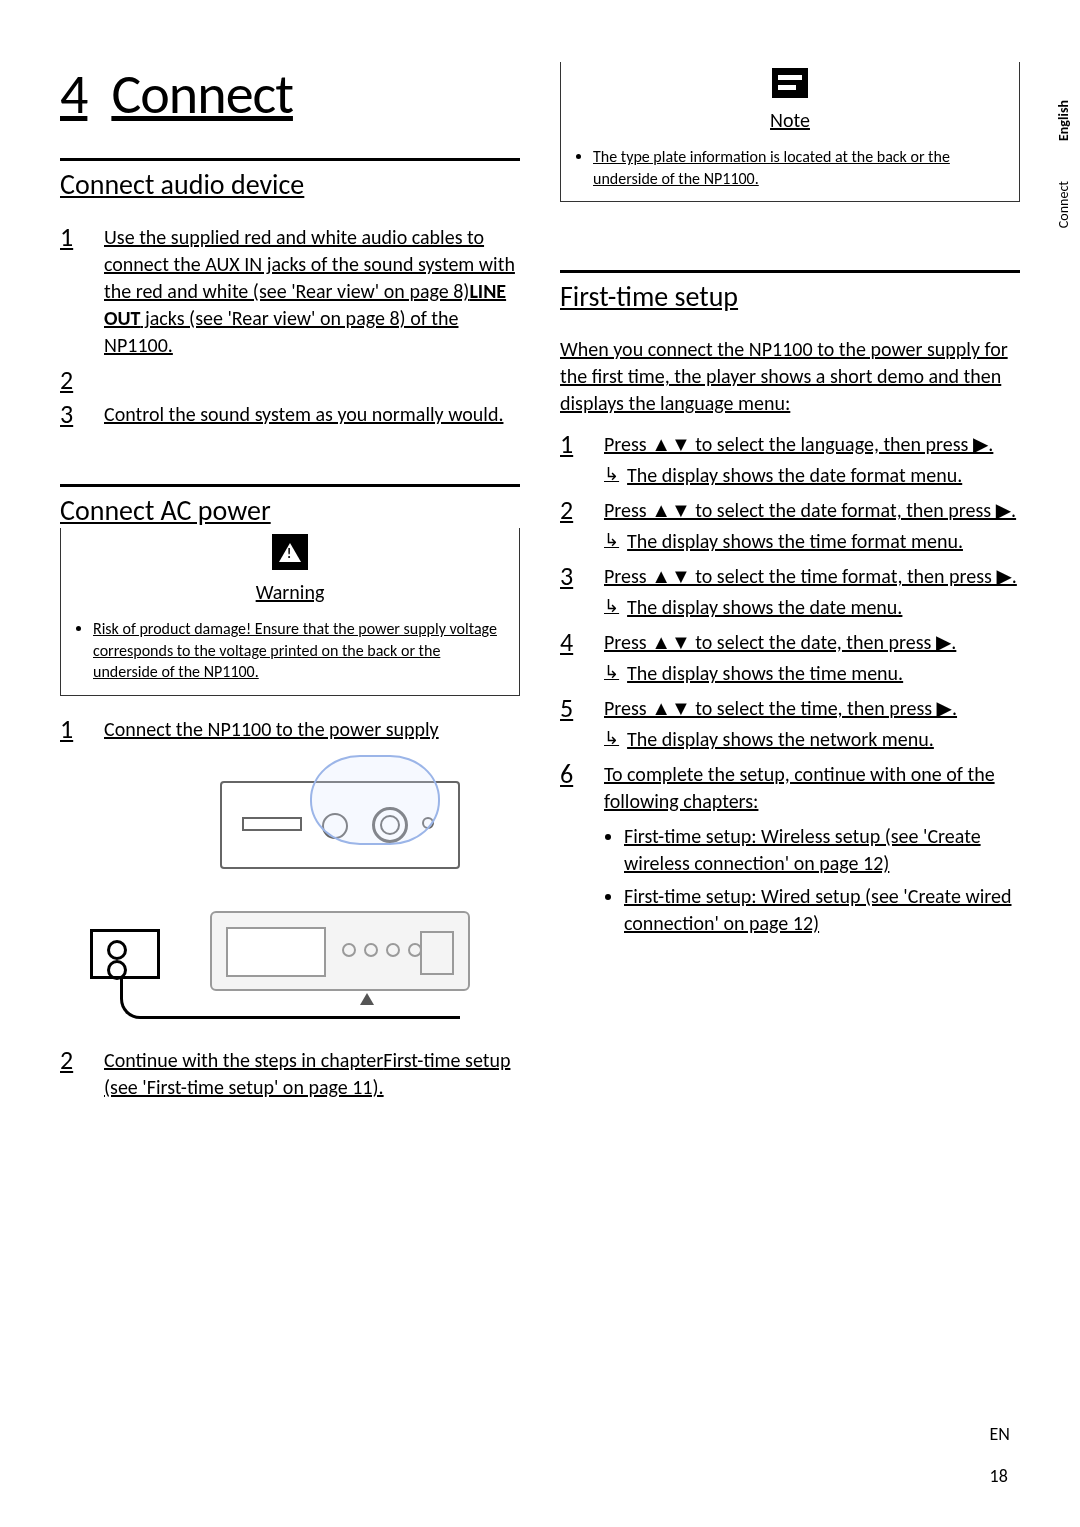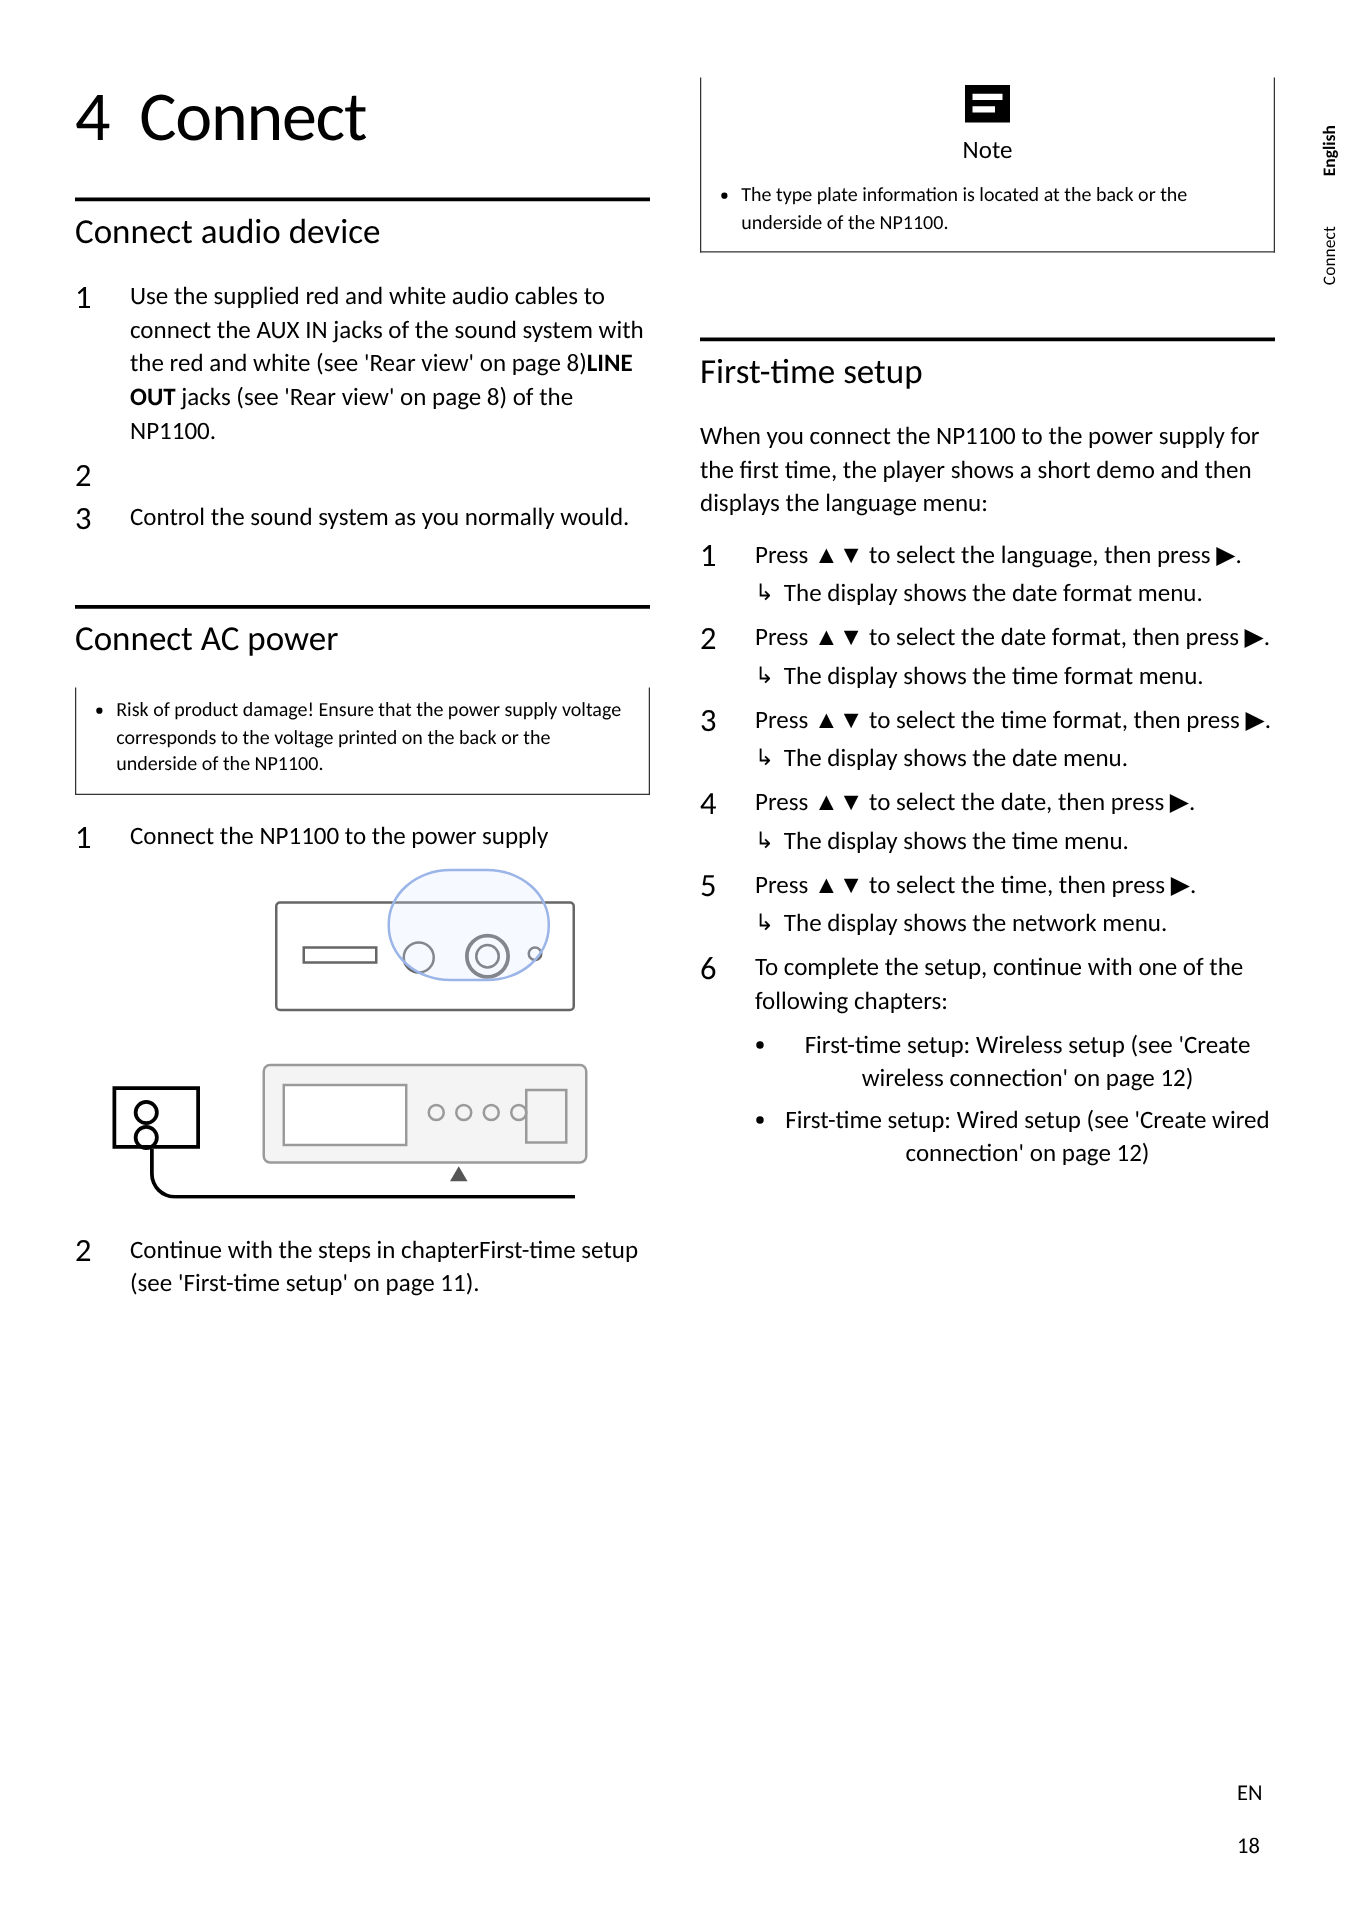--- a/index.html
+++ b/index.html
@@ -12,20 +12,21 @@
     position: relative;
     padding: 60px 60px 40px 60px;
   }
   .columns {
     display: flex;
     gap: 40px;
   }
   .col {
     flex: 1;
     min-width: 0;
+    text-decoration: underline;
   }
   .ch-title {
     font-size: 56px;
     font-weight: 300;
     margin-bottom: 30px;
     letter-spacing: -1px;
   }
   .ch-num { margin-right: 24px; }
   .h2rule {
     border-top: 3px solid #000;
@@ -132,21 +133,21 @@
   .plug-box{position:absolute;left:30px;top:168px;width:70px;height:50px;border:3px solid #000;}
   .plug-box::before{content:"";position:absolute;left:14px;top:8px;width:14px;height:14px;border:3px solid #000;border-radius:50%;}
   .plug-box::after{content:"";position:absolute;left:14px;top:28px;width:14px;height:14px;border:3px solid #000;border-radius:50%;}
   .cable{position:absolute;left:60px;top:218px;width:340px;height:40px;border:3px solid #000;border-top:none;border-right:none;border-radius:0 0 0 20px;}
   .indent-result {
     display:flex; gap:8px; margin-top:4px; margin-left:0;
   }
   .result-arrow { font-size:18px; line-height:1.4; }
   .result-text { font-size:20px; line-height:1.35; font-weight:300; }
   .bullets { list-style: disc; padding-left: 64px; }
-  .bullets li { font-size:20px; line-height:1.35; font-weight:300; margin-bottom:6px;text-align:center; }
+  .bullets li { font-size:20px; line-height:1.35; font-weight:300; margin-bottom:6px; }
   .side-tabs {
     position:absolute; right:8px; top:100px;
     display:flex; flex-direction:column; gap:40px; align-items:center;
   }
   .side-tab {
     writing-mode: vertical-rl;
     transform: rotate(180deg);
     font-size:14px;
   }
   .side-tab.bold { font-weight:700; }
@@ -191,20 +192,26 @@
         <span class="li-body">Control the sound system as you normally would.</span>
       </li>
     </ol>
 
     <div class="spacer-lg"></div>
 
     <div class="h2rule"></div>
     <h2 class="h2">Connect AC power</h2>
 
     <div class="callout" style="border-top:none;">
+      <div class="callout-head" style="margin-top:-22px;">
+        <div class="warn-icon">
+            <div class="warn-tri"></div>
+          </div>
+        <span class="callout-head-text">Warning</span>
+      </div>
       <div class="callout-body">
         <ul>
             <li>Risk of product damage! Ensure that the power supply voltage corresponds to the voltage printed on the back or the underside of the NP1100.</li>
           </ul>
       </div>
     </div>
 
     <ol class="ol">
       <li>
         <span class="li-num">1</span>

